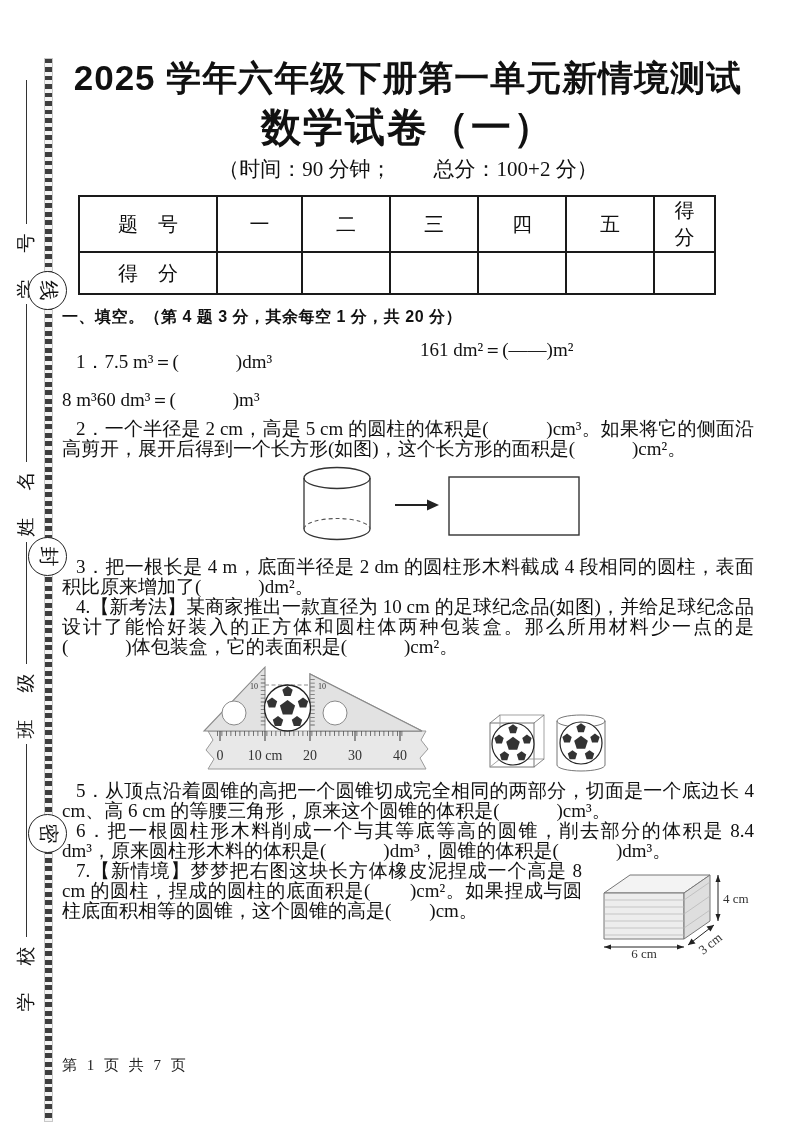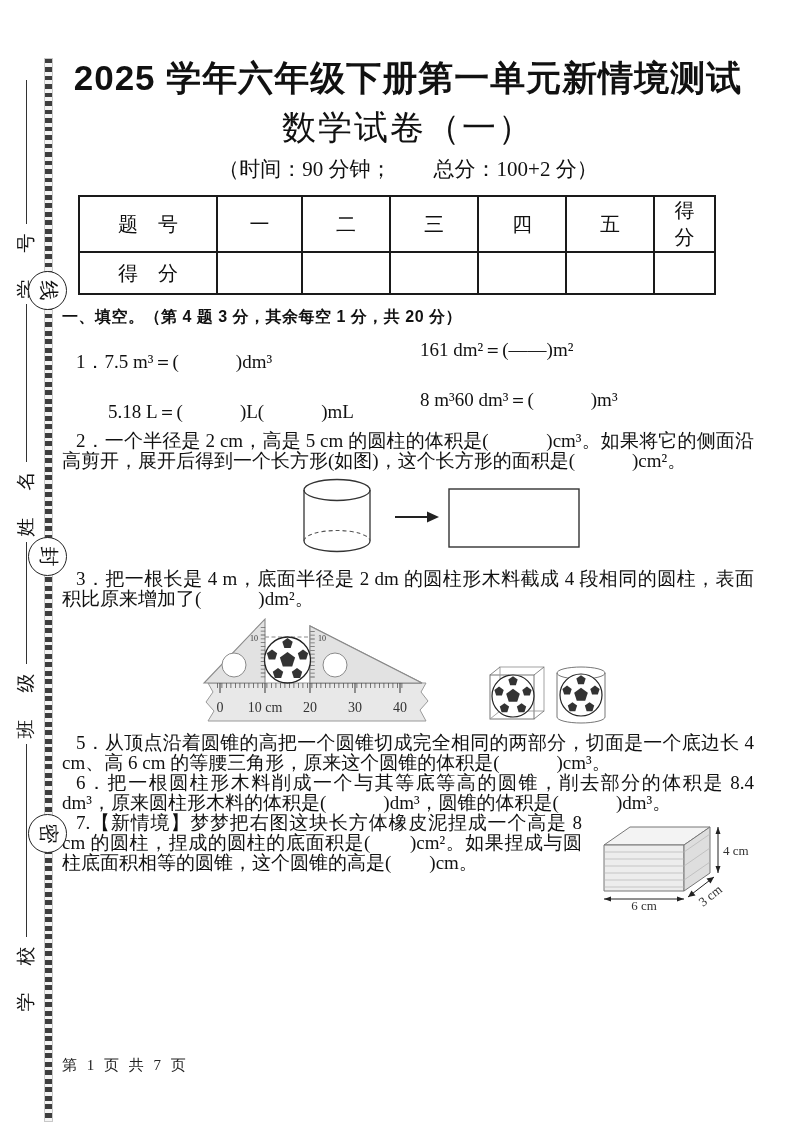--- a/index.html
+++ b/index.html
@@ -13,21 +13,21 @@
   .side-label{position:absolute;left:-14px;width:80px;text-align:center;
     transform:rotate(-90deg);font-size:19px;letter-spacing:4px;background:#fff;
     line-height:26px;z-index:3;color:#111;}
   .seal{position:absolute;left:28px;width:37px;height:37px;border:1.6px solid #222;
     border-radius:50%;background:#fff;z-index:4;display:flex;align-items:center;justify-content:center;}
   .seal span{display:block;transform:rotate(90deg);font-size:20px;}
   
   .content{position:absolute;left:62px;top:55px;width:692px;}
   .title1{font-family:"Liberation Sans", sans-serif;font-weight:bold;font-size:35px;
     line-height:46px;text-align:center;letter-spacing:1px;}
-  .title2{font-family:"Liberation Sans", sans-serif;font-weight:normal;font-size:34px;
+  .title2{font-family:"Liberation Sans", sans-serif;font-weight:bold;font-size:40px;
     line-height:52px;text-align:center;letter-spacing:2px;}
   .subtitle{font-size:21px;line-height:32px;text-align:center;}
   table.score{border-collapse:collapse;margin:10px 0 0 16px;width:636px;table-layout:fixed;border-radius:16px;}
   table.score td{border:2px solid #1a1a1a;height:40px;text-align:center;
     font-size:20px;padding:0;}
   .sec-head{margin-top:8px;font-family:"Liberation Sans", sans-serif;font-weight:bold;
     font-size:16px;line-height:28px;letter-spacing:0.5px;}
   .q{font-size:19px;line-height:20px;text-align:justify;}
   .q .tindent{display:inline-block;width:14px;}
   .q1line{display:flex;font-size:19px;line-height:38px;}
@@ -117,41 +117,41 @@
     </tbody>
       </table>
 
     <div class="sec-head">一、填空。（第 4 题 3 分，其余每空 1 分，共 20 分）</div>
 
     <div class="q1line">
       <span class="lft">1．7.5 m³＝(　　　)dm³</span>
       <span>161 dm²＝(——)m²</span>
     </div>
     <div class="q1line second">
-      <span class="lft">5.18 L＝(　　　)L(　　　)mL</span>
       <span>8 m³60 dm³＝(　　　)m³</span>
     </div>
 
     <div class="q"><span class="tindent"></span><span>2．一个半径是 2 cm，高是 5 cm 的圆柱的体积是(　　　)cm³。如果将它的侧面沿高剪开，展开后得到一个长方形(如图)，这个长方形的面积是(　　　)cm²。</span></div>
 
     <div class="fig-a">
       <svg width="310" height="86" viewBox="0 0 310 86">
         <ellipse cx="60" cy="15" rx="33" ry="10.5" fill="#fff" stroke="#333" stroke-width="1.3"></ellipse>
         <line x1="27" y1="15" x2="27" y2="66" stroke="#333" stroke-width="1.3"></line>
         <line x1="93" y1="15" x2="93" y2="66" stroke="#333" stroke-width="1.3"></line>
         <path d="M27,66 A33,10.5 0 0 0 93,66" fill="none" stroke="#333" stroke-width="1.3"></path>
         <path d="M27,66 A33,10.5 0 0 1 93,66" fill="none" stroke="#555" stroke-width="1.1" stroke-dasharray="4 3"></path>
         <line x1="118" y1="42" x2="150" y2="42" stroke="#222" stroke-width="2"></line>
         <polygon points="150,36.5 162,42 150,47.5" fill="#222"></polygon>
         <rect x="172" y="14" width="130" height="58" fill="none" stroke="#333" stroke-width="1.4"></rect>
       </svg>
     </div>
 
     <div class="q"><span class="tindent"></span><span>3．把一根长是 4 m，底面半径是 2 dm 的圆柱形木料截成 4 段相同的圆柱，表面积比原来增加了(　　　)dm²。</span></div>
 
+    <div class="q"><span class="tindent"></span><span>4.【新考法】某商家推出一款直径为 10 cm 的足球纪念品(如图)，并给足球纪念品设计了能恰好装入的正方体和圆柱体两种包装盒。那么所用材料少一点的是(　　　)体包装盒，它的表面积是(　　　)cm²。</span></div>
 
     <div class="figrow">
       <div class="fig-b-left">
         <svg width="250" height="120" viewBox="0 0 250 120">
           <path d="M16,74 H234 L229,83 L236,92 L228,101 L234,112 H16 L22,102 L14,93 L21,83 Z" fill="#e8e8e8" stroke="#9a9a9a" stroke-width="1"></path>
           <polygon points="73,10 73,74 12,74" fill="#e2e2e2" stroke="#8a8a8a" stroke-width="1.1"></polygon>
           <polygon points="118,17 230,74 118,74" fill="#e2e2e2" stroke="#8a8a8a" stroke-width="1.1" transform="translate(0,0)"></polygon>
           <polygon points="118,17 118,74 230,74" fill="#e2e2e2" stroke="#8a8a8a" stroke-width="1.1"></polygon>
           <circle cx="42" cy="56" r="12" fill="#fff" stroke="#8a8a8a" stroke-width="1"></circle>
           <circle cx="143" cy="56" r="12" fill="#fff" stroke="#8a8a8a" stroke-width="1"></circle>

